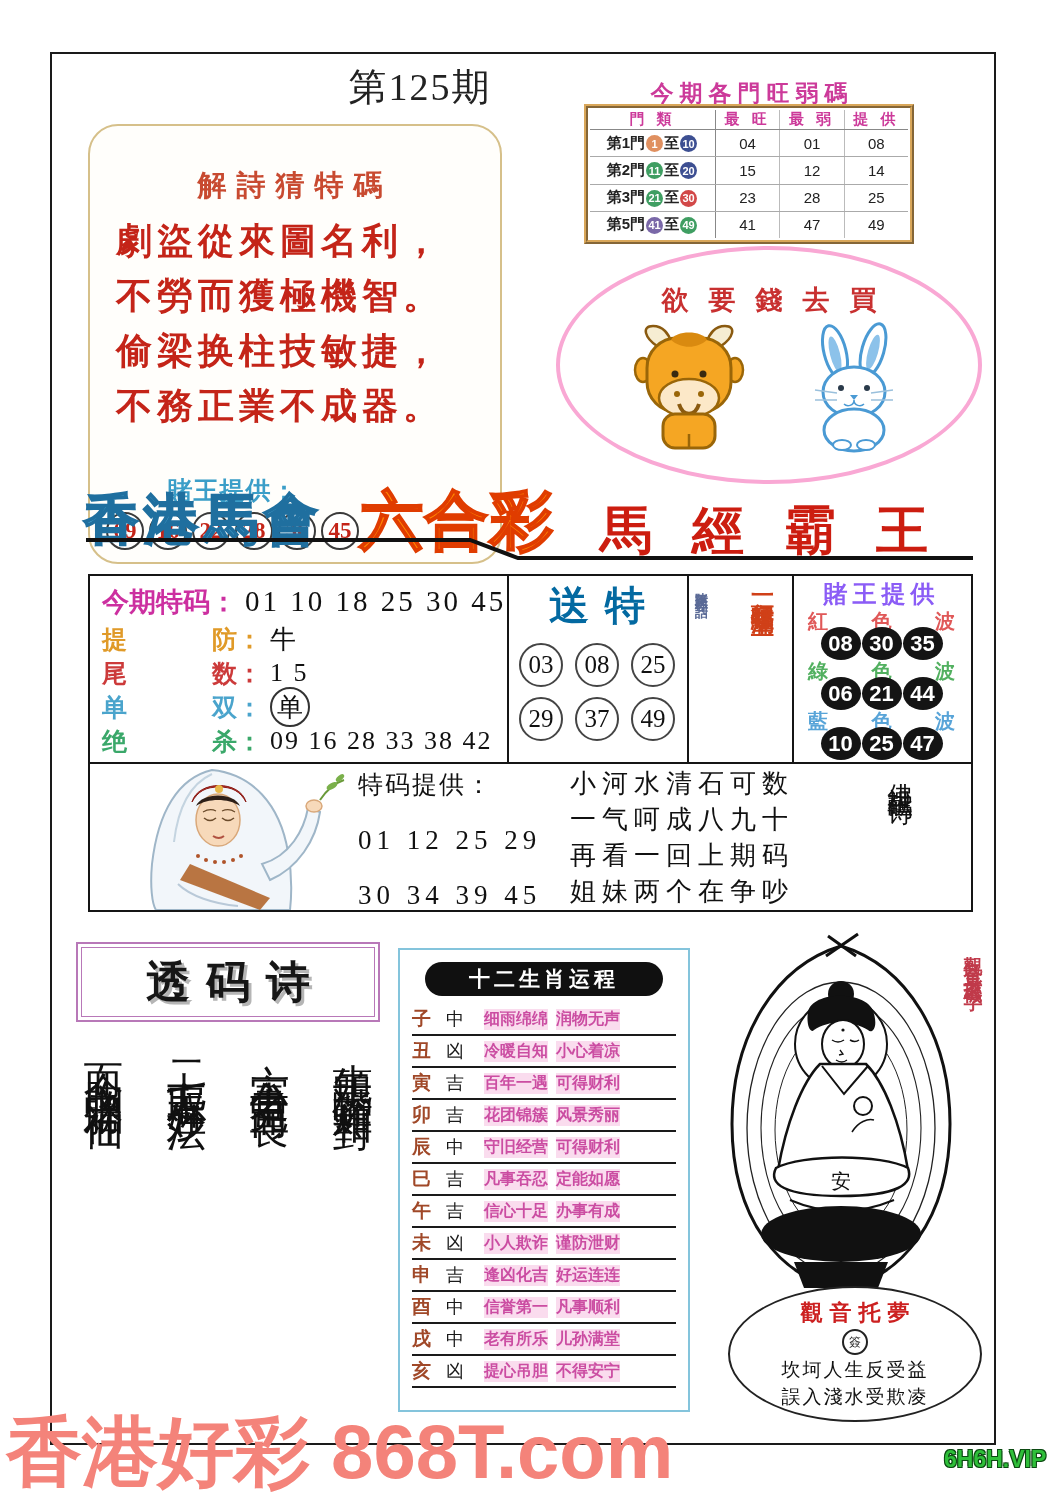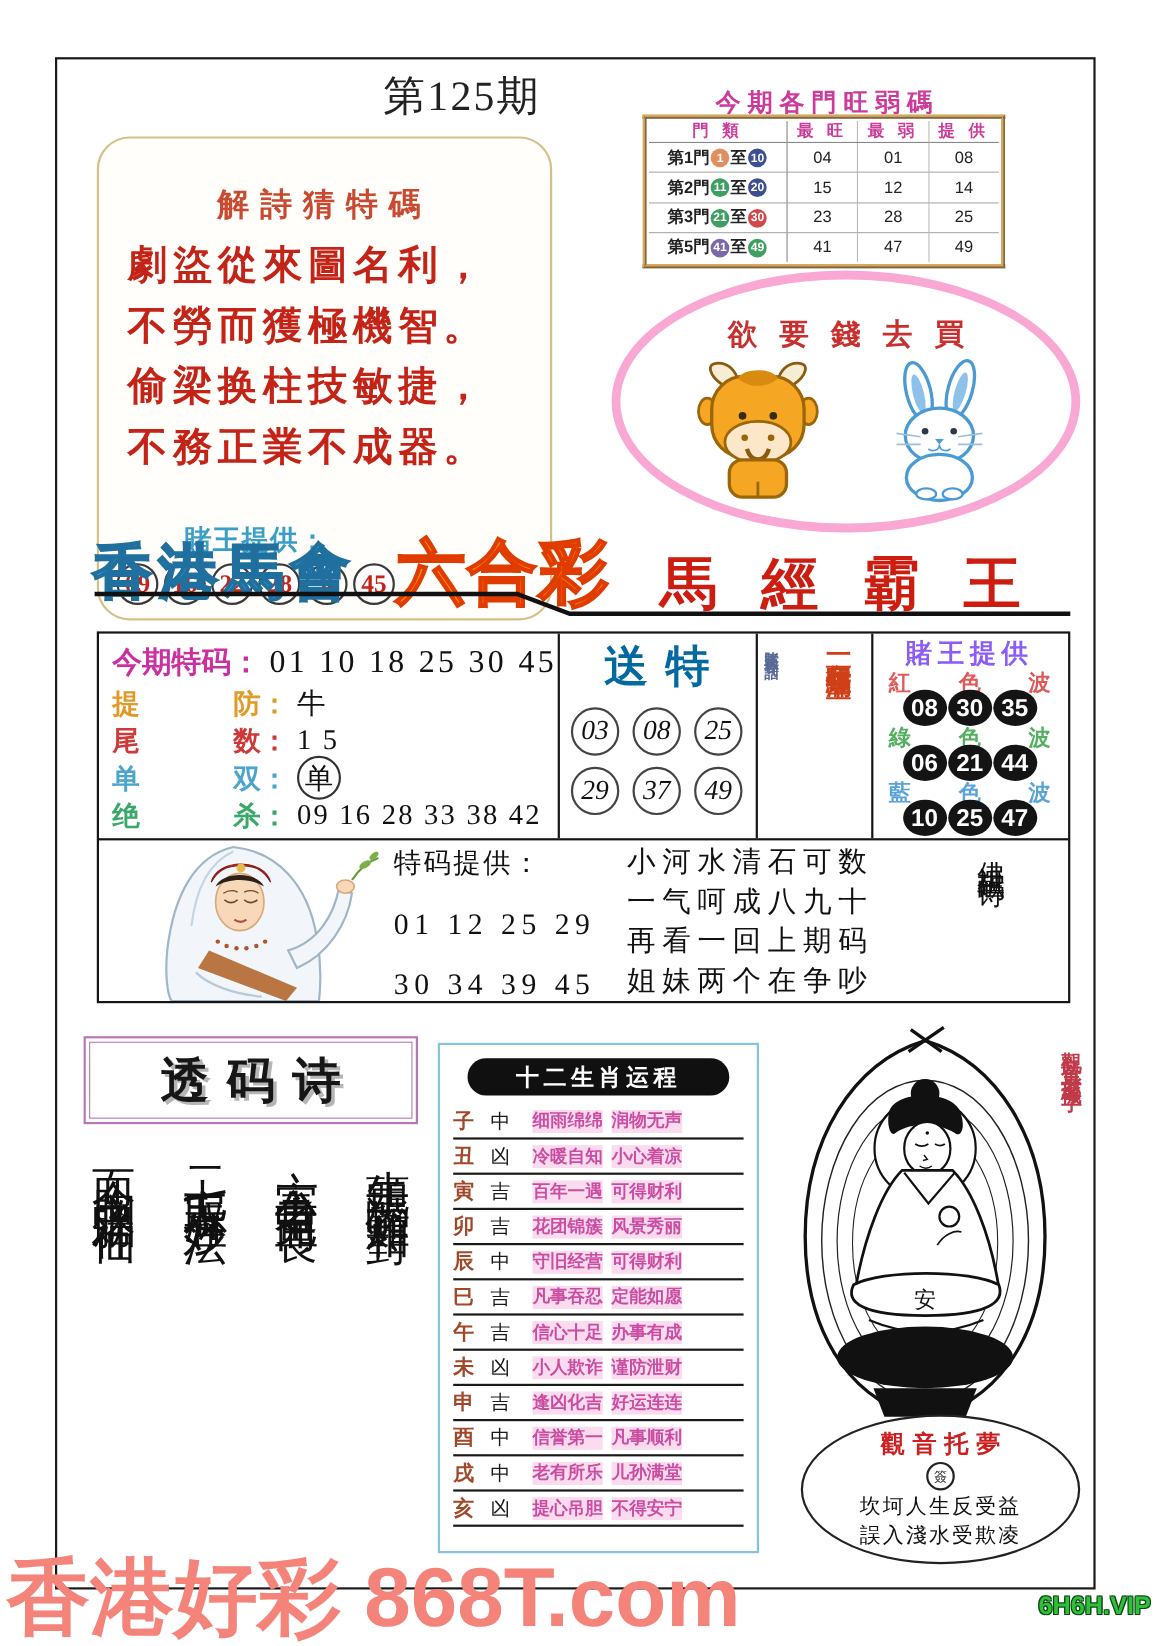--- a/index.html
+++ b/index.html
@@ -26,21 +26,21 @@
   .strength-box table { width:100%; height:100%; border-collapse:collapse; font-family:"Liberation Sans", sans-serif; }
   .strength-box th { color:#cc3a9a; font-size:15px; letter-spacing:4px; border-bottom:1px solid #888; font-weight:bold; }
   .strength-box td { text-align:center; font-size:15px; color:#222; border-bottom:1px solid #aaa; }
   .strength-box tr:last-child td { border-bottom:none; }
   .strength-box td.gate, .strength-box th.gate { border-right:1px solid #888; }
   .strength-box th.mid, .strength-box td.mid { border-right:1px solid #bbb; }
   .gate { color:#d06ab0; font-weight:bold; white-space:nowrap; }
   .badge { display:inline-flex; align-items:center; justify-content:center; width:17px; height:17px; border-radius:50%; color:#fff; font-size:11px; font-weight:bold; margin:0 1px; vertical-align:middle; font-family:"Liberation Sans", sans-serif; }
 
   
-  .money-oval { left:556px; top:246px; width:426px; height:238px; border:8px solid #f9a8d4; border-radius:50%; background:#fff; }
+  .money-oval { left:556px; top:246px; width:426px; height:238px; border:4px solid #f9a8d4; border-radius:50%; background:#fff; }
   .oval-text { margin-top:32px; text-align:center; color:#c83030; font-size:27px; font-weight:bold; letter-spacing:20px; text-indent:20px; }
   .oval-animals { display:flex; justify-content:center; gap:46px; margin-top:4px; }
 
   
   .club { left:84px; top:484px; font-size:54px; font-weight:bold; color:#56b4de; -webkit-text-stroke:2px #1f6f9f; letter-spacing:6px; white-space:nowrap; }
   .lottery { left:360px; top:478px; font-size:63px; font-weight:bold; color:#ff8800; -webkit-text-stroke:2px #e03c00; letter-spacing:2px; white-space:nowrap; }
   .brand-right { left:600px; top:496px; font-size:52px; font-weight:bold; color:#cc1d10; letter-spacing:40px; white-space:nowrap; font-family:"Liberation Sans", sans-serif; }
   .banner-line { left:50px; top:532px; width:946px; height:36px; }
 
   
@@ -52,21 +52,21 @@
   .special-line .val { color:#111; font-size:29px; letter-spacing:3px; margin-left:4px; }
   .tips-rows { position:absolute; left:12px; top:46px; width:400px; }
   .tip-row { height:34px; display:flex; align-items:center; }
   .tip-c1 { width:30px; font-size:25px; font-weight:bold; }
   .tip-c2 { margin-left:80px; font-size:25px; font-weight:bold; }
   .tip-val { margin-left:8px; font-size:26px; color:#111; letter-spacing:2px; white-space:nowrap; }
   .tip-val.circled { width:40px; height:40px; border:2px solid #333; border-radius:50%; display:flex; align-items:center; justify-content:center; letter-spacing:0; }
 
   .songte-panel { position:absolute; left:417px; top:0; width:180px; height:186px; }
   .songte-title { text-align:center; margin-top:2px; font-size:40px; font-weight:bold; color:#0369a1; letter-spacing:16px; text-indent:16px; }
-  .songte-row { display:flex; justify-content:center; gap:12px; margin-top:10px;font-style:italic; }
+  .songte-row { display:flex; justify-content:center; gap:12px; margin-top:10px; }
   .big-circle { width:44px; height:44px; border:2px solid #444; border-radius:50%; display:flex; align-items:center; justify-content:center; font-size:25px; color:#111; background:#fff; }
 
   .oneword-panel { position:absolute; left:597px; top:0; width:105px; height:186px; }
   .ow-small { position:absolute; left:5px; top:6px; writing-mode:vertical-rl; font-size:13px; font-weight:bold; color:#5a6a96; letter-spacing:2px; height:170px; }
   .ow-large { position:absolute; right:14px; top:6px; writing-mode:vertical-rl; font-size:23px; font-weight:bold; color:#d04018; letter-spacing:2px; height:176px; }
 
   .waves-panel { position:absolute; left:702px; top:0; right:0; height:186px; }
   .waves-title { text-align:center; margin-top:2px; font-size:24px; font-weight:bold; color:#8b5cf6; letter-spacing:5px; }
   .wave-label { display:flex; justify-content:space-between; padding:0 16px; font-size:20px; font-weight:bold; line-height:22px; }
   .wave-balls { display:flex; justify-content:center; gap:1px; margin-top:-5px; }

